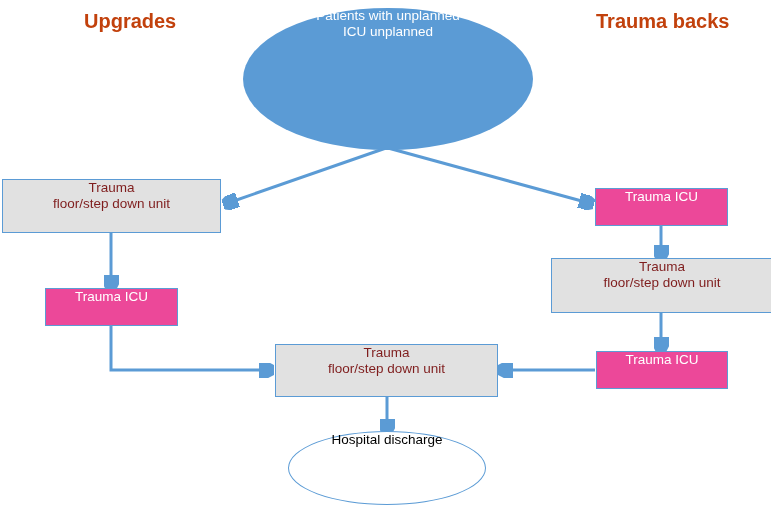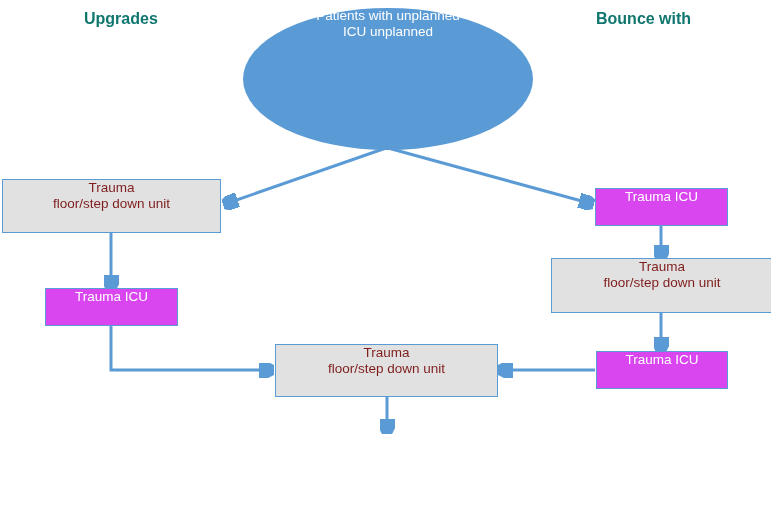--- a/index.html
+++ b/index.html
@@ -11,22 +11,22 @@
     position: relative;
     width: 771px;
     height: 513px;
     background: #ffffff;
     overflow: hidden;
     font-family: "Liberation Sans", sans-serif;
   }
   .col-header {
     position: absolute;
     font-weight: bold;
-    font-size: 16px;
-    color: #0f766e;
+    font-size: 20px;
+    color: #c2410c;
     white-space: nowrap;
   }
   #header-upgrades { left: 84px; top: 10px; }
   #header-bounce   { left: 596px; top: 10px; }
 
   .node {
     position: absolute;
     box-sizing: border-box;
     display: flex;
     align-items: flex-start;
@@ -36,21 +36,21 @@
   }
   .box {
     border: 1.5px solid #5B9BD5;
   }
   .box-gray {
     background: #E1E1E1;
     color: #7f1d1d;
     font-size: 13.5px;
   }
   .box-orange {
-    background: #d946ef;
+    background: #ec4899;
     color: #ffffff;
     font-size: 13.5px;
   }
   .ellipse-main {
     border-radius: 50%;
     background: #5B9BD5;
     color: #ffffff;
     font-size: 13.5px;
   }
   .ellipse-end {
@@ -73,21 +73,21 @@
     stroke-width: 3;
     fill: none;
   }
 </style>
 </head>
 <body>
 
 <div id="canvas">
 
   <div class="col-header" id="header-upgrades">Upgrades</div>
-  <div class="col-header" id="header-bounce">Bounce with</div>
+  <div class="col-header" id="header-bounce">Trauma backs</div>
 
   <svg id="wires" viewBox="0 0 771 513">
     <defs>
       <marker id="arrowhead" markerWidth="5" markerHeight="5" refX="3.3" refY="2.5" orient="auto" markerUnits="strokeWidth">
         <path d="M0,0 L5,2.5 L0,5 z" fill="#5B9BD5" stroke="none"></path>
       </marker>
     </defs>
 
     <g>
       <line x1="386" y1="148" x2="228" y2="203" marker-end="url(#arrowhead)"></line>
@@ -155,14 +155,17 @@
     <span>Trauma ICU</span>
   </div>
 
   <div class="node box box-gray" style="left:275px; top:344px; width:223px; height:53px;">
     <div>
       <span>Trauma</span><br>
       <span>floor/step down unit</span>
     </div>
   </div>
 
+  <div class="node ellipse-end" style="left:288px; top:431px; width:198px; height:74px;">
+    <span>Hospital discharge</span>
+  </div>
 
 </div>
 
 </body></html>

